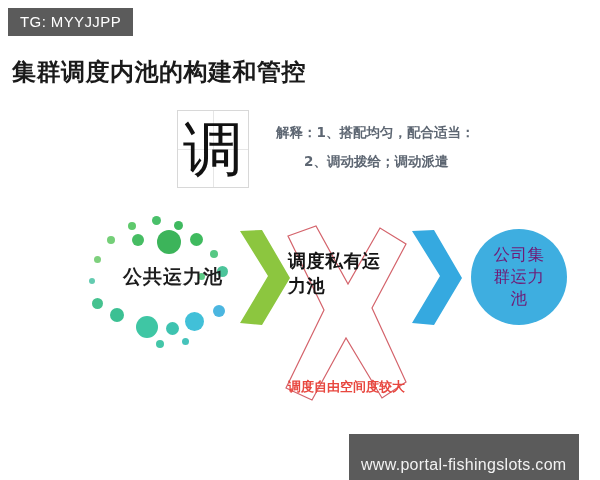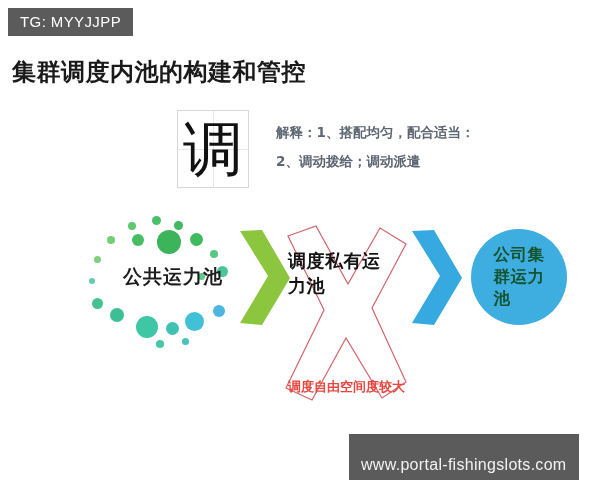--- a/index.html
+++ b/index.html
@@ -51,21 +51,21 @@
     font-weight:500;
   }
 
   
   .explain{
     position:absolute;left:276px;top:118px;
     color:#5d6672;font-size:13.5px;line-height:29px;
     font-family:"DejaVu Sans","Liberation Sans",sans-serif;
     white-space:nowrap;font-weight:bold;
   }
-  .explain .l2{display:block;}
+  .explain .l2{margin-left:28px;display:block;}
 
   
   .diagram{position:absolute;left:0;top:196px;width:600px;height:230px;}
 
   
   .dot-cluster{position:absolute;left:86px;top:16px;width:160px;height:140px;}
   .dot{position:absolute;border-radius:50%;}
 
   .pool-label{
     position:absolute;left:98px;top:68px;width:150px;
@@ -90,22 +90,22 @@
   .x-overlay{position:absolute;left:278px;top:26px;}
 
   
   .blue-circle{
     position:absolute;left:471px;top:33px;
     width:96px;height:96px;border-radius:50%;
     background:#3eaee0;
     display:flex;align-items:center;justify-content:center;
   }
   .blue-circle .txt{
-    color:#14532d;font-size:16.5px;line-height:22px;font-weight:bold;
-    text-align:left;
+    color:#701a75;font-size:16.5px;line-height:22px;font-weight:normal;
+    text-align:center;
     font-family:"DejaVu Sans","Liberation Sans",sans-serif;
     letter-spacing:.5px;
   }
 
   
   .cap{
     position:absolute;top:182px;
     font-size:14px;font-weight:bold;color:#2b2b2b;
     font-family:"DejaVu Sans","Liberation Sans",sans-serif;
     white-space:nowrap;

